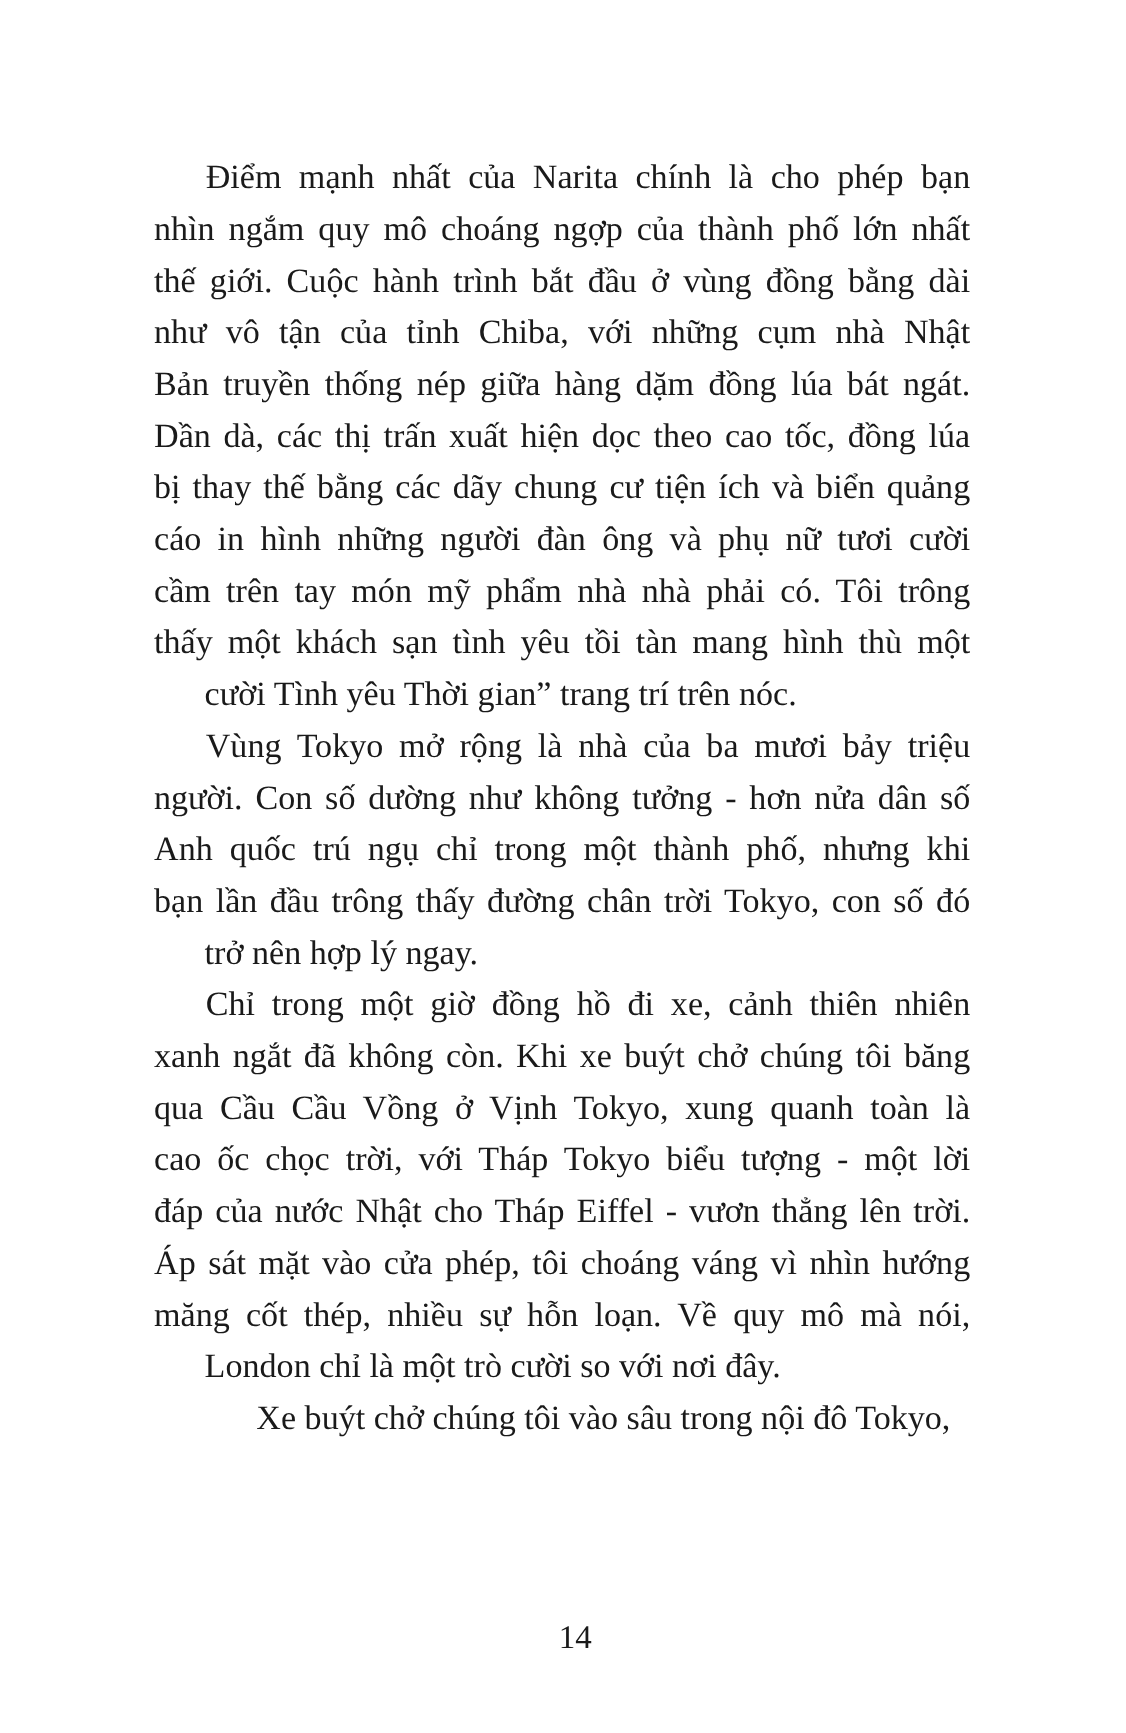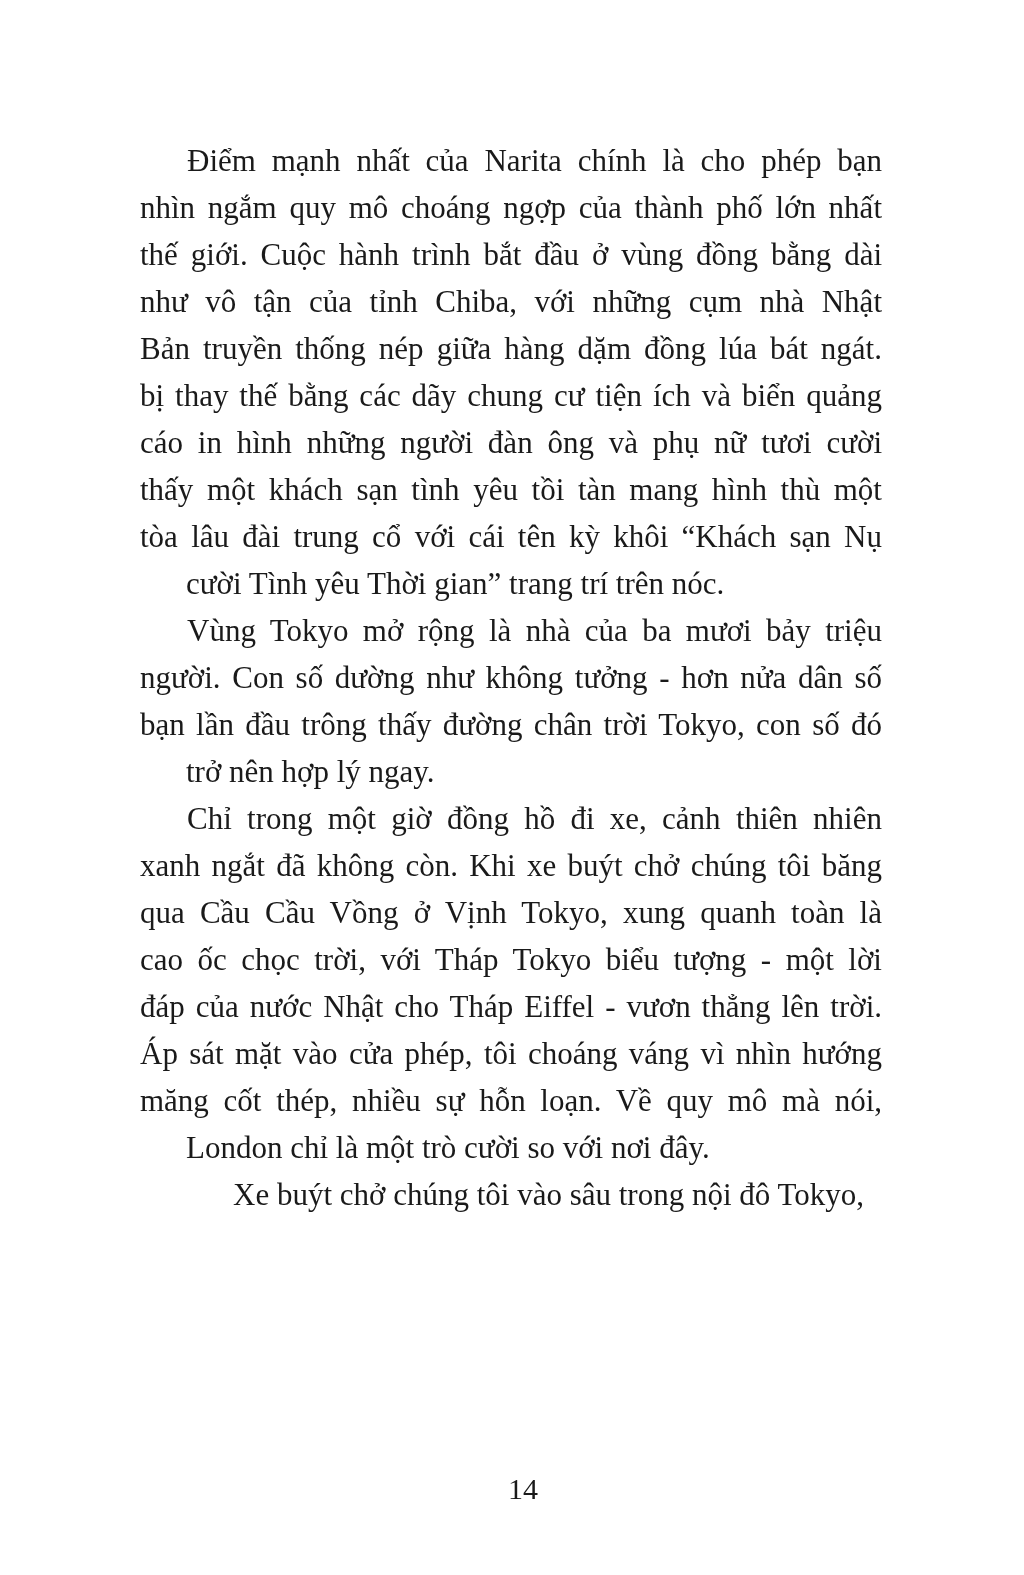--- a/index.html
+++ b/index.html
@@ -58,29 +58,31 @@
 <body>
 
 <div class="page" style="background: rgb(255, 255, 255); color: rgb(26, 26, 26);">
   <div class="text-block" id="text-block">
       <div class="paragraph">
         <div class="line para-first">Điểm mạnh nhất của Narita chính là cho phép bạn</div>
         <div class="line">nhìn ngắm quy mô choáng ngợp của thành phố lớn nhất</div>
         <div class="line">thế giới. Cuộc hành trình bắt đầu ở vùng đồng bằng dài</div>
         <div class="line">như vô tận của tỉnh Chiba, với những cụm nhà Nhật</div>
         <div class="line">Bản truyền thống nép giữa hàng dặm đồng lúa bát ngát.</div>
+        <div class="line">Dần dà, các thị trấn xuất hiện dọc theo cao tốc, đồng lúa</div>
         <div class="line">bị thay thế bằng các dãy chung cư tiện ích và biển quảng</div>
         <div class="line">cáo in hình những người đàn ông và phụ nữ tươi cười</div>
+        <div class="line">cầm trên tay món mỹ phẩm nhà nhà phải có. Tôi trông</div>
         <div class="line">thấy một khách sạn tình yêu tồi tàn mang hình thù một</div>
-        <div class="line">tòa lâu đài trung cổ với cái tên kỳ khôi “Khách sạn Nụ</div>
         <div class="line para-last">cười Tình yêu Thời gian” trang trí trên nóc.</div>
       </div>
       <div class="paragraph">
         <div class="line para-first">Vùng Tokyo mở rộng là nhà của ba mươi bảy triệu</div>
         <div class="line">người. Con số dường như không tưởng - hơn nửa dân số</div>
+        <div class="line">Anh quốc trú ngụ chỉ trong một thành phố, nhưng khi</div>
         <div class="line">bạn lần đầu trông thấy đường chân trời Tokyo, con số đó</div>
         <div class="line para-last">trở nên hợp lý ngay.</div>
       </div>
       <div class="paragraph">
         <div class="line para-first">Chỉ trong một giờ đồng hồ đi xe, cảnh thiên nhiên</div>
         <div class="line">xanh ngắt đã không còn. Khi xe buýt chở chúng tôi băng</div>
         <div class="line">qua Cầu Cầu Vồng ở Vịnh Tokyo, xung quanh toàn là</div>
         <div class="line">cao ốc chọc trời, với Tháp Tokyo biểu tượng - một lời</div>
         <div class="line">đáp của nước Nhật cho Tháp Eiffel - vươn thẳng lên trời.</div>
         <div class="line">Áp sát mặt vào cửa phép, tôi choáng váng vì nhìn hướng</div>

